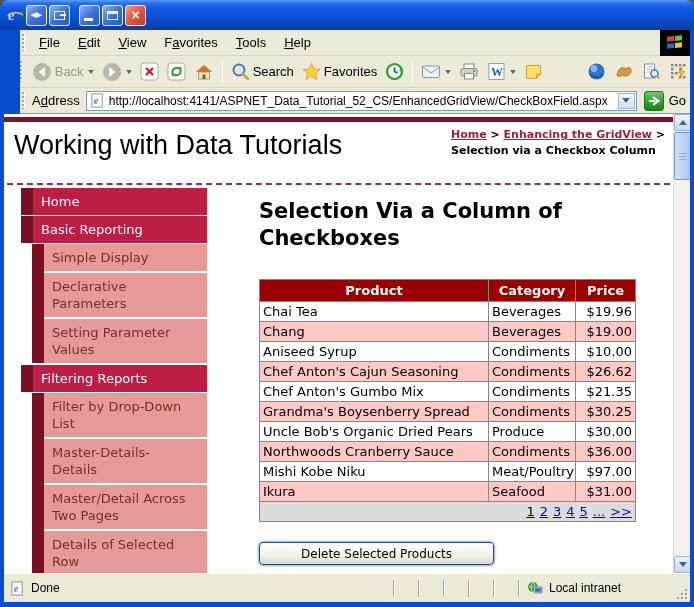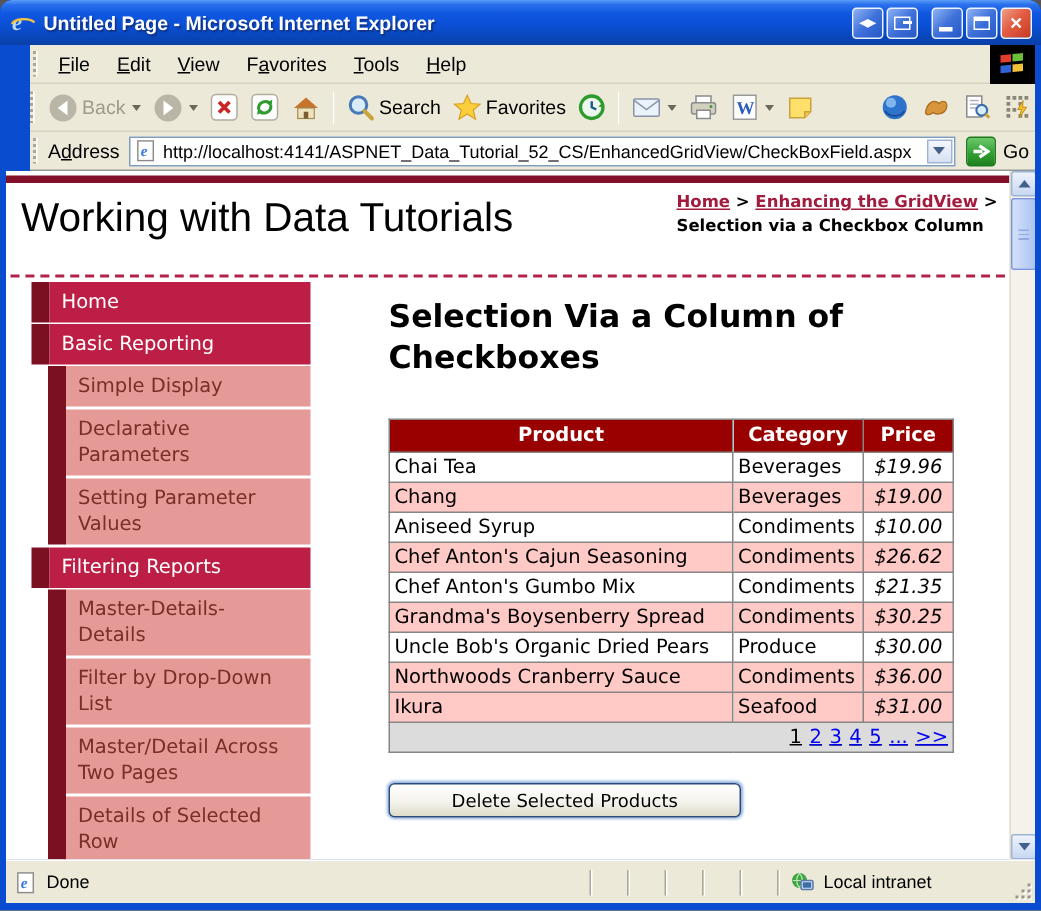--- a/index.html
+++ b/index.html
@@ -75,21 +75,21 @@
   .nav-sub{background:#e59a98;color:#7b2d27;font-size:13px;line-height:17px;
     padding:5px 14px 5px 8px;margin-bottom:2px;}
   .nav-sub:last-child{margin-bottom:0;}
   
   .main{position:absolute;left:255px;top:84px;width:382px;font-family:"DejaVu Sans",sans-serif;}
   .page-heading{font-size:21px;line-height:27px;font-weight:bold;color:#000;width:366px;margin:0 0 27px 0;}
   table.grid{border-collapse:collapse;width:376px;font-size:13px;table-layout:fixed;}
   table.grid th,table.grid td{border:1px solid #868686;padding:2px 3px;overflow:hidden;white-space:nowrap;}
   table.grid th{background:#990000;color:#fff;font-weight:bold;text-align:center;padding:3px 3px;}
   .col-prod{width:229px;} .col-cat{width:87px;} .col-price{width:60px;}
-  td.price{text-align:center;font-style:italic;}
+  td.price{text-align:right;}
   tr.alt td{background:#ffc9c5;}
   td.pager{background:#dcdcdc;text-align:right;padding:3px 6px;text-decoration:underline;}
   .pager a{color:#0000ee;text-decoration:underline;margin-left:5px;}
   .pg-cur{color:#000;margin-left:0;}
   .delete-btn{margin-top:20px;width:235px;height:23px;font-family:"DejaVu Sans",sans-serif;font-size:12px;color:#000;
     border:1px solid #2a4a7c;border-radius:4px;
     background:linear-gradient(180deg,#ffffff,#f4f3ec 55%,#dedccb);
     box-shadow:0 0 2px 1px #8fb0dd; cursor:pointer;}
   
   .scrollbar{position:absolute;top:0;right:0;bottom:0;width:17px;background:#f4f2ea;
@@ -121,21 +121,20 @@
 </head>
 <body>
 
 <div class="window">
 
   <div class="titlebar">
     <svg width="18" height="18" viewBox="0 0 18 18">
       <text x="2" y="14" font-size="15" font-style="italic" font-weight="bold" fill="#bcd9f7" font-family="Liberation Serif, serif">e</text>
       <path d="M2 10 a8 4 0 0 1 15 -1" stroke="#f3c245" stroke-width="1.6" fill="none"></path>
     </svg>
-    <span class="title-text">Untitled Page - Microsoft Internet Explorer</span>
     <div class="tb-btn">
         <span style="font-size:7px;letter-spacing:0;">◀▶</span>
       </div>
     <div class="tb-btn">
         <span class="popout-glyph"></span>
       </div>
     <div class="tb-btn gapL">
         <span class="min-glyph"></span>
       </div>
     <div class="tb-btn">
@@ -337,22 +336,22 @@
       <div class="nav-subgroup">
         <div class="nav-sub">Simple Display</div>
         <div class="nav-sub">Declarative Parameters</div>
         <div class="nav-sub">Setting Parameter Values</div>
       </div>
       <div class="nav-main">
           <span class="notch"></span>
           <span class="nlabel">Filtering Reports</span>
         </div>
       <div class="nav-subgroup">
+        <div class="nav-sub">Filter by Drop-Down List</div>
         <div class="nav-sub">Master-Details-Details</div>
-        <div class="nav-sub">Filter by Drop-Down List</div>
         <div class="nav-sub">Master/Detail Across Two Pages</div>
         <div class="nav-sub">Details of Selected Row</div>
       </div>
 
     </div>
 
     <div class="main">
       <h1 class="page-heading">Selection Via a Column of Checkboxes</h1>
       <table class="grid">
         <colgroup>
@@ -399,20 +398,25 @@
         <tr>
               <td>Uncle Bob's Organic Dried Pears</td>
               <td>Produce</td>
               <td class="price">$30.00</td>
             </tr>
         <tr class="alt">
               <td>Northwoods Cranberry Sauce</td>
               <td>Condiments</td>
               <td class="price">$36.00</td>
             </tr>
+        <tr>
+              <td>Mishi Kobe Niku</td>
+              <td>Meat/Poultry</td>
+              <td class="price">$97.00</td>
+            </tr>
         <tr class="alt">
               <td>Ikura</td>
               <td>Seafood</td>
               <td class="price">$31.00</td>
             </tr>
         <tr>
               <td class="pager" colspan="3"><span class="pg-cur">1</span><a href="#">2</a><a href="#">3</a><a href="#">4</a><a href="#">5</a><a href="#">...</a><a href="#">&gt;&gt;</a></td>
             </tr>
       </tbody>
         </table>

